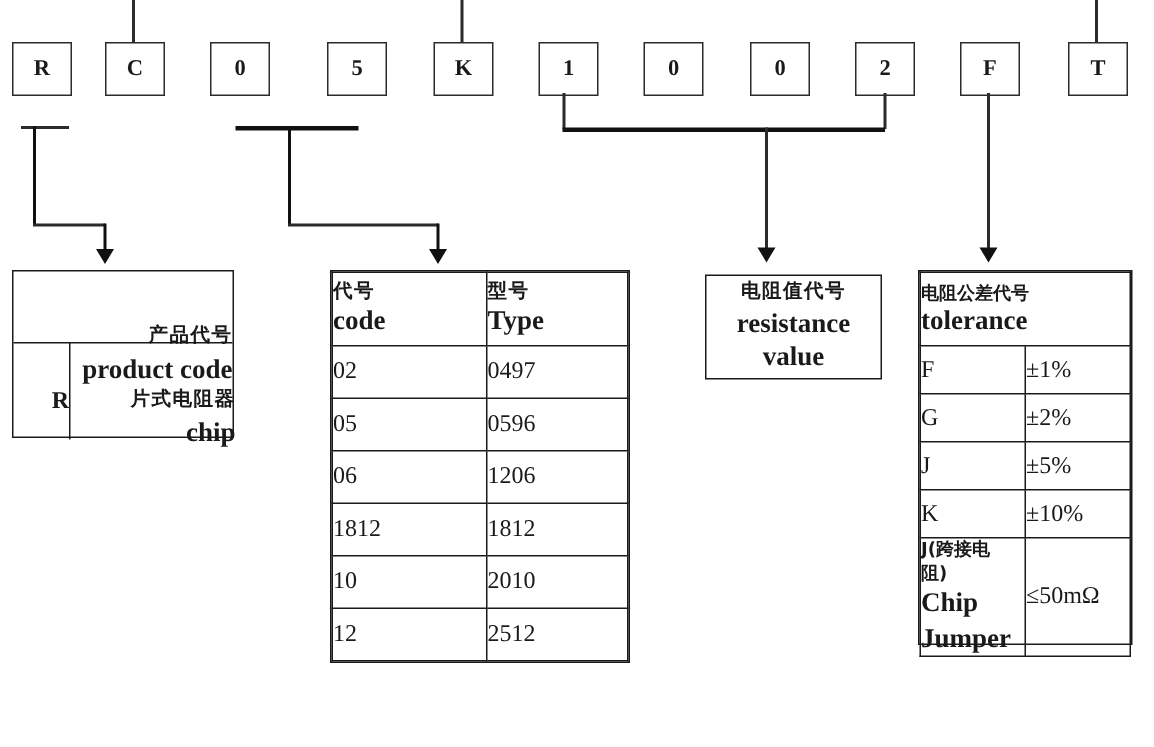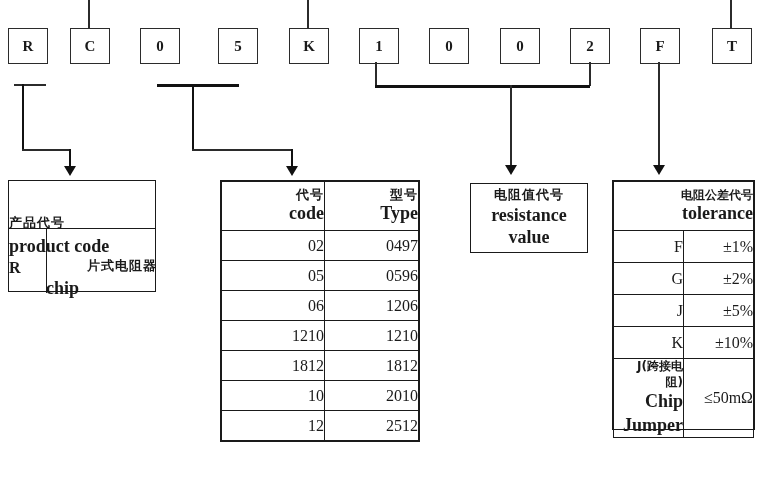--- a/index.html
+++ b/index.html
@@ -24,35 +24,35 @@
   .arrow{
     position:absolute;width:0;height:0;
     border-left:6px solid transparent;border-right:6px solid transparent;
     border-top:10px solid #111;
   }
 
   
   .panel{position:absolute;border:1.6px solid #1a1a1a;background:#fff;box-sizing:border-box;}
   .tbl{border-collapse:collapse;width:100%;height:100%;table-layout:fixed;}
   .tbl td,.tbl th{
-    border:1.2px solid #1a1a1a;text-align:right;vertical-align:middle;
+    border:1.2px solid #1a1a1a;text-align:left;vertical-align:middle;
     font-weight:normal;padding:0;
   }
   .cn{font-family:"DejaVu Sans",sans-serif;font-size:13px;font-weight:bold;letter-spacing:1px;}
   .cn-sm{font-family:"DejaVu Sans",sans-serif;font-size:12px;font-weight:bold;letter-spacing:0px;}
   .en{font-family:"Liberation Serif",serif;font-size:18px;font-weight:bold;}
   .val{font-family:"Liberation Serif",serif;font-size:16px;font-weight:bold;}
   .hdr2{line-height:1.15;padding:2px 0;}
 
   
   #product-panel{left:8px;top:180px;width:148px;height:112px;}
   #product-panel .pc-grid{position:absolute;left:0;top:0;width:100%;height:100%;}
   #product-panel .row-line{position:absolute;left:0;width:100%;height:1.3px;background:#1a1a1a;}
   #product-panel .col-line{position:absolute;width:1.3px;background:#1a1a1a;}
-  .pc-text{position:absolute;text-align:left;white-space:nowrap;}
+  .pc-text{position:absolute;text-align:right;white-space:nowrap;}
 
   
   #resistance-panel{left:470px;top:183px;width:118px;height:70px;
     display:flex;flex-direction:column;align-items:center;justify-content:center;line-height:1.25;}
 
   #code-panel{left:220px;top:180px;width:200px;height:262px;}
   #tol-panel{left:612px;top:180px;width:143px;height:250px;}
 </style>
 </head>
 <body>
@@ -119,21 +119,21 @@
   <div class="arrow" style="left:653px;top:165px;"></div>
 
   <div class="panel" id="product-panel">
     <div class="pc-grid">
       <div class="row-line" style="top:47px;"></div>
       <div class="col-line" style="left:37px;top:47px;height:65px;"></div>
     </div>
     <div class="pc-text cn" style="left:0;top:33px;width:100%;">产品代号</div>
     <div class="pc-text en" style="left:0;top:55px;width:100%;">product code</div>
     <div class="pc-text val" style="left:0;top:78px;width:37px;">R</div>
-    <div class="pc-text cn" style="left:37px;top:76px;width:111px;margin-left:41px;">片式电阻器</div>
+    <div class="pc-text cn" style="left:37px;top:76px;width:111px;">片式电阻器</div>
     <div class="pc-text en" style="left:37px;top:97px;width:111px;">chip</div>
   </div>
 
   <div class="panel" id="code-panel">
     <table class="tbl">
       <tbody>
           <tr>
         <th style="width:102px;height:48px;">
           <div class="hdr2">
             <div class="cn">代号</div>
@@ -153,24 +153,20 @@
           </tr>
       <tr>
             <td class="val">05</td>
             <td class="val">0596</td>
           </tr>
       <tr>
             <td class="val">06</td>
             <td class="val">1206</td>
           </tr>
       <tr>
-            <td class="val">1210</td>
-            <td class="val">1210</td>
-          </tr>
-      <tr>
             <td class="val">1812</td>
             <td class="val">1812</td>
           </tr>
       <tr>
             <td class="val">10</td>
             <td class="val">2010</td>
           </tr>
       <tr>
             <td class="val">12</td>
             <td class="val">2512</td>

